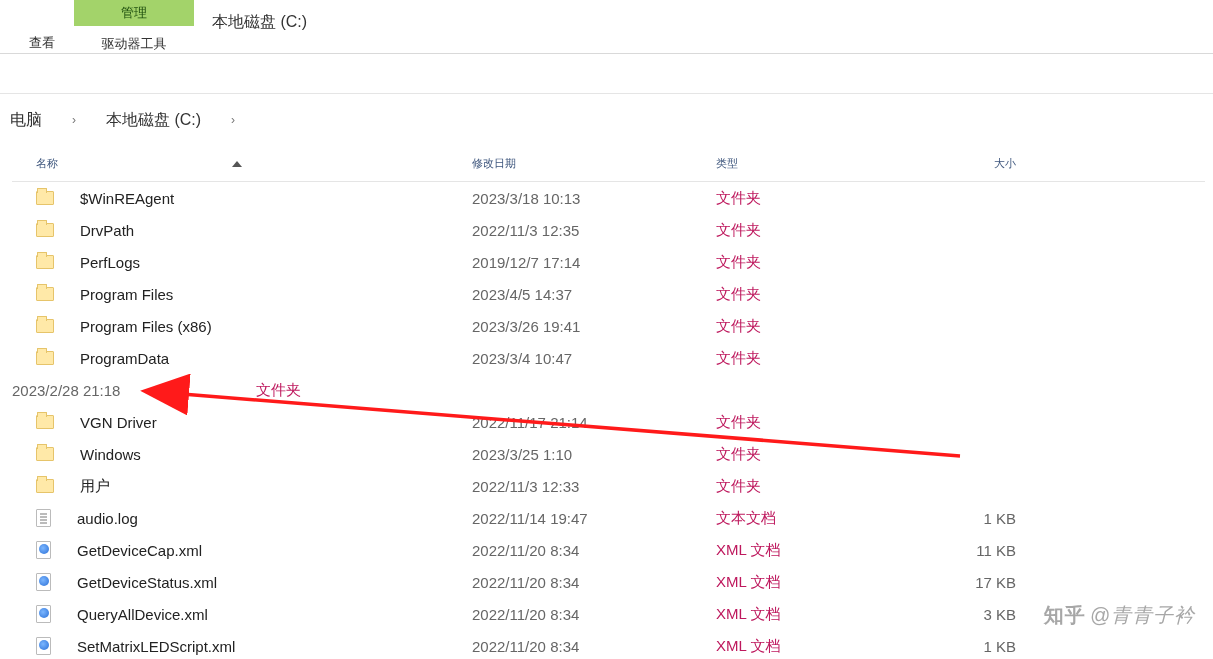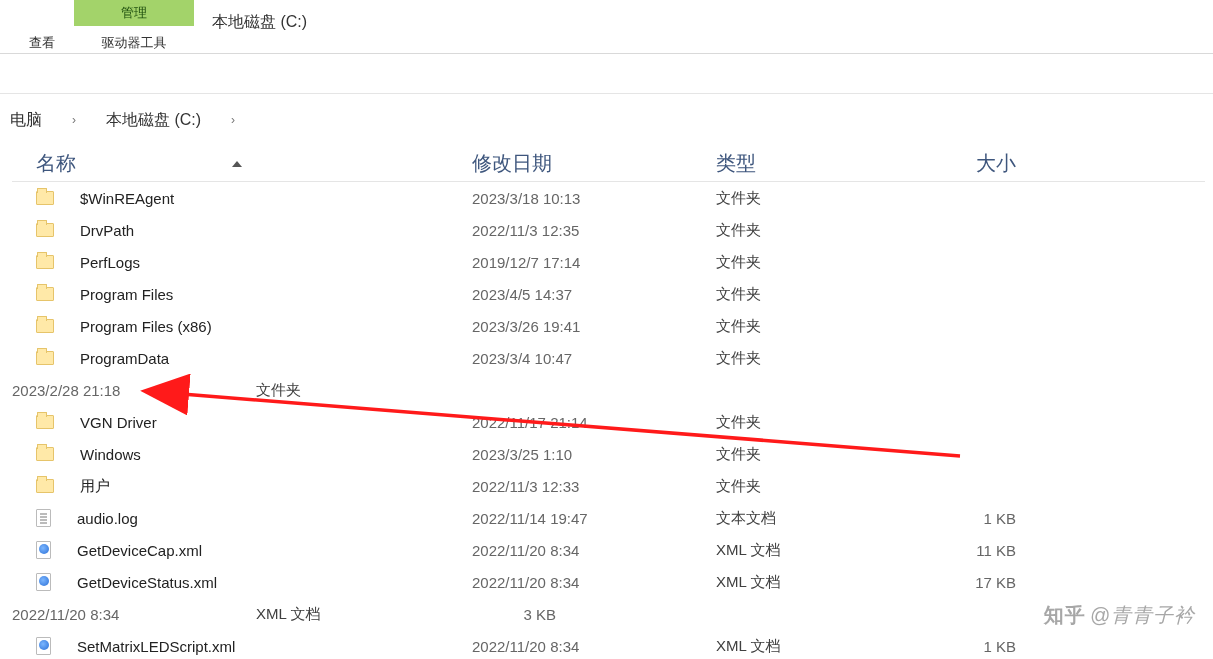--- a/index.html
+++ b/index.html
@@ -18,21 +18,21 @@
     display: flex;
     align-items: stretch;
     height: 54px;
     border-bottom: 1px solid #d9d9d9;
     background: #fff;
   }
   .ribbon .tab-block {
     display: flex;
     flex-direction: column;
     align-items: center;
-    justify-content: flex-start;
+    justify-content: space-between;
     min-width: 88px;
     padding: 4px 14px 0 14px;
     font-size: 13px;
     color: #333;
   }
   .ribbon .tab-manage {
     background: #a3d36a;
     color: #1f4f0f;
     height: 26px;
     padding-top: 4px;
@@ -85,21 +85,21 @@
   .file-area {
     position: relative;
     padding-left: 12px;
     padding-right: 8px;
   }
   .columns-header {
     display: flex;
     align-items: center;
     height: 36px;
     color: #3e567d;
-    font-size: 20px;
+    font-size: 11px;
     border-bottom: 1px solid #e5e5e5;
   }
   .col-name   { flex: 0 0 460px; padding-left: 24px; display: flex; align-items: center; gap: 150px;}
   .col-date   { flex: 0 0 244px; }
   .col-type   { flex: 0 0 200px; }
   .col-size   { flex: 0 0 140px; text-align: right; padding-right: 40px;}
   .sort-caret {
     width: 0; height: 0;
     border-left: 5px solid transparent;
     border-right: 5px solid transparent;
@@ -111,21 +111,21 @@
   .rows { }
   .row {
     display: flex;
     align-items: center;
     height: 32px;
     font-size: 15px;
     color: #333;
   }
   .row .c-name { flex: 0 0 460px; padding-left: 24px; display: flex; align-items: center; gap: 26px;}
   .row .c-date { flex: 0 0 244px; color: #666; }
-  .row .c-type { flex: 0 0 200px; color: #404040; }
+  .row .c-type { flex: 0 0 200px; color: #be185d; }
   .row .c-size { flex: 0 0 140px; color: #666; text-align: right; padding-right: 40px;}
   .row .fname { color: #222; }
 
   .icon-folder {
     width: 18px; height: 14px;
     background: #ffe9a8;
     border: 1px solid #e6c46a;
     border-radius: 1px;
     position: relative;
   }
@@ -347,20 +347,24 @@
       <div class="row">
         <div class="c-name">
           <span class="icon-file xml"></span>
           <span class="fname">GetDeviceStatus.xml</span>
         </div>
         <div class="c-date">2022/11/20 8:34</div>
         <div class="c-type">XML 文档</div>
         <div class="c-size">17 KB</div>
       </div>
       <div class="row">
+        <div class="c-name">
+          <span class="icon-file xml"></span>
+          <span class="fname">QueryAllDevice.xml</span>
+        </div>
         <div class="c-date">2022/11/20 8:34</div>
         <div class="c-type">XML 文档</div>
         <div class="c-size">3 KB</div>
       </div>
       <div class="row">
         <div class="c-name">
           <span class="icon-file xml"></span>
           <span class="fname">SetMatrixLEDScript.xml</span>
         </div>
         <div class="c-date">2022/11/20 8:34</div>

